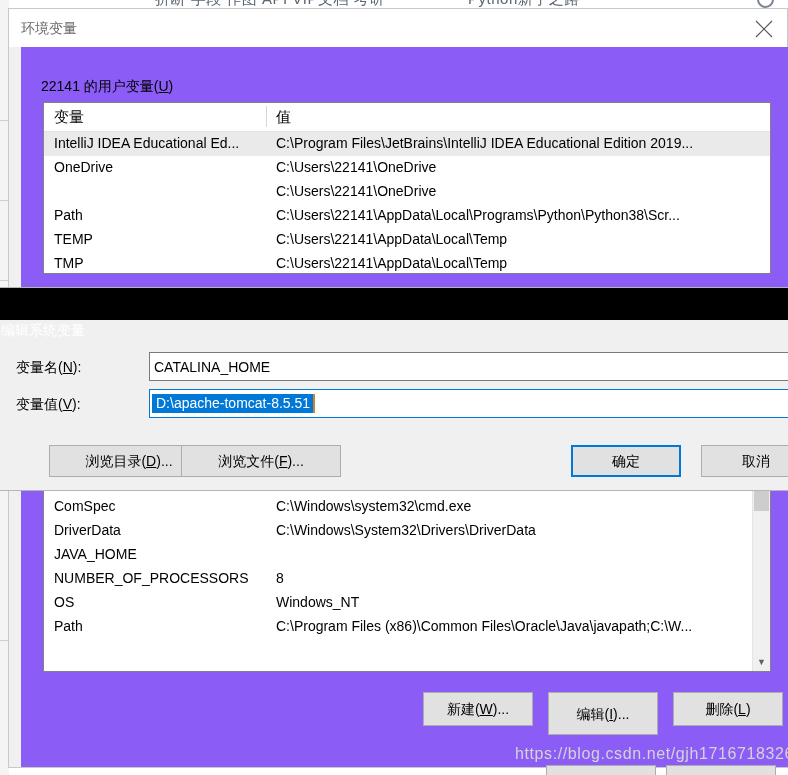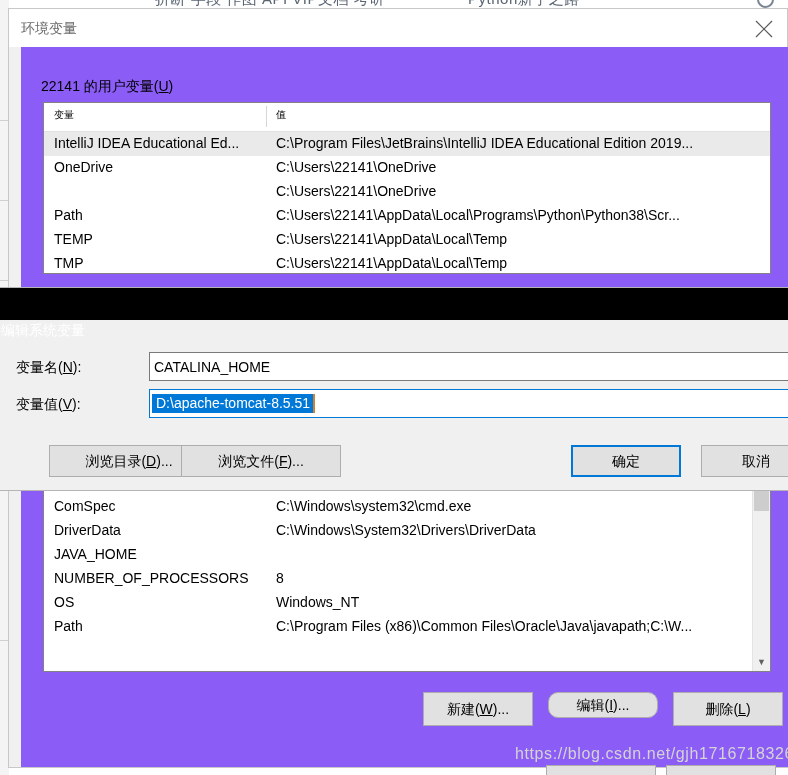--- a/index.html
+++ b/index.html
@@ -84,21 +84,21 @@
   .list-user { left: 22px; top: 55px; width: 728px; height: 172px; }
   .list-sys  { left: 22px; top: 443px; width: 728px; height: 182px; }
 
   .hdr-row {
     position: relative; height: 28px;
     background: #ffffff;
     border-bottom: 1px solid #e2e2e2;
   }
   .hdr-cell {
     position: absolute; top: 5px;
-    font-size: 10px; color: #000;
+    font-size: 15px; color: #000;
   }
   .hdr-cell.c1 { left: 10px; }
   .hdr-cell.c2 { left: 232px; }
   .hdr-sep {
     position: absolute; left: 222px; top: 3px; width: 1px; height: 21px;
     background: #d6d6d6;
   }
 
   .rows { position: relative; }
   .vrow {
@@ -140,21 +140,21 @@
     font-family: "Liberation Sans", "DejaVu Sans", sans-serif;
     font-size: 14px; color: #000;
     text-align: center;
     cursor: default;
     padding: 0;
     line-height: 1;
   }
   .btn u { text-decoration: underline; }
 
   .btn-new  { left: 402px; top: 645px; width: 110px; height: 34px; }
-  .btn-edit { left: 527px; top: 645px; width: 110px; height: 26px; border-radius: 10px; }
+  .btn-edit { left: 527px; top: 645px; width: 110px; height: 43px; }
   .btn-del  { left: 652px; top: 645px; width: 110px; height: 34px; }
 
   .btn-ok-main     { left: 525px; top: 718px; width: 110px; height: 34px; }
   .btn-cancel-main { left: 645px; top: 718px; width: 110px; height: 34px; }
 
   
   .edit-dialog {
     position: absolute;
     left: -24px; top: 287px;
     width: 836px; height: 204px;

